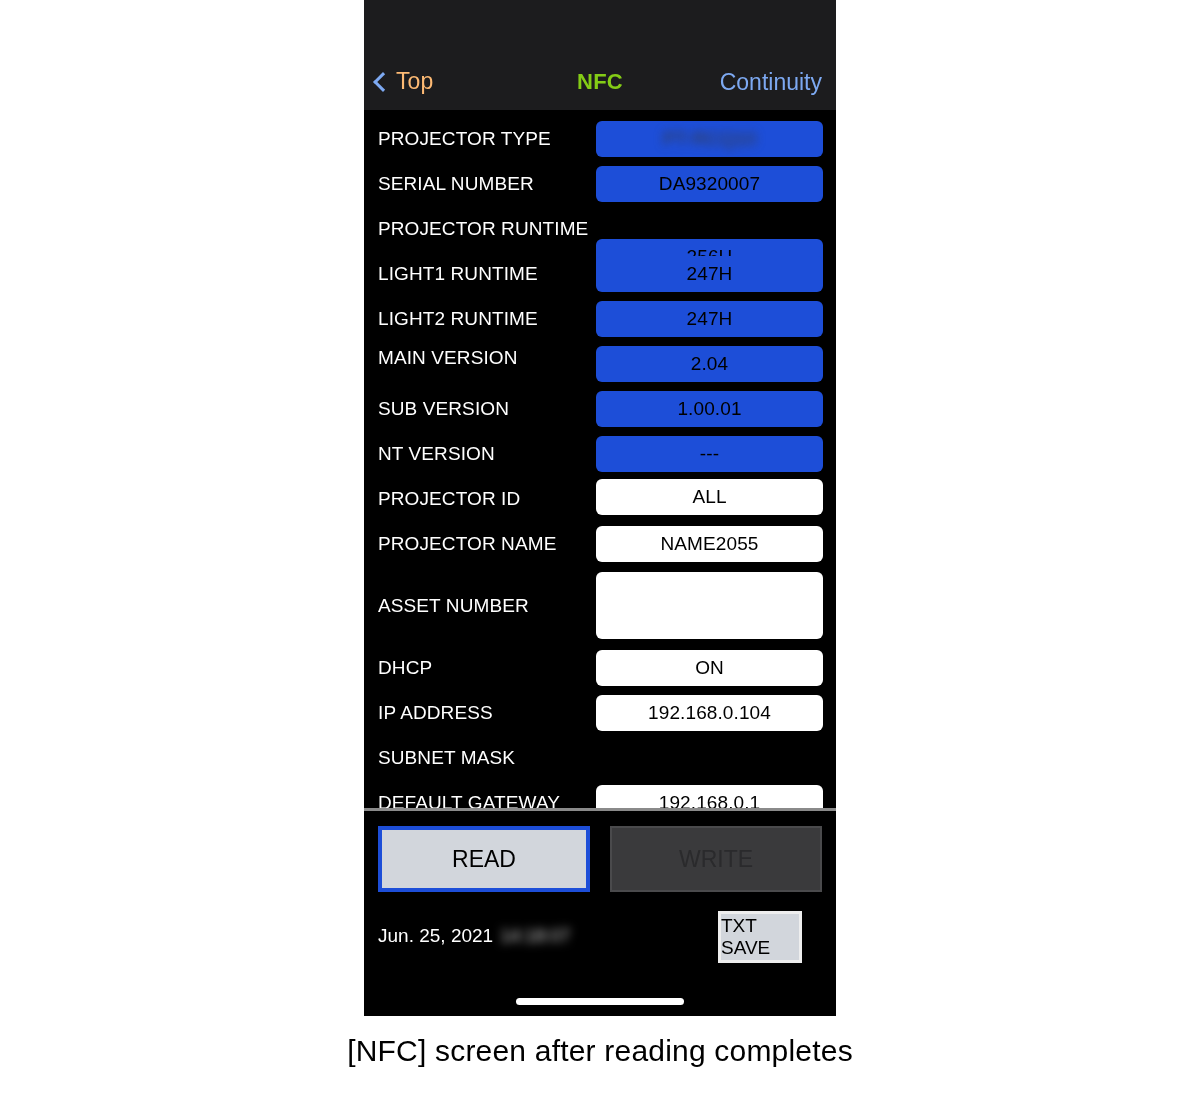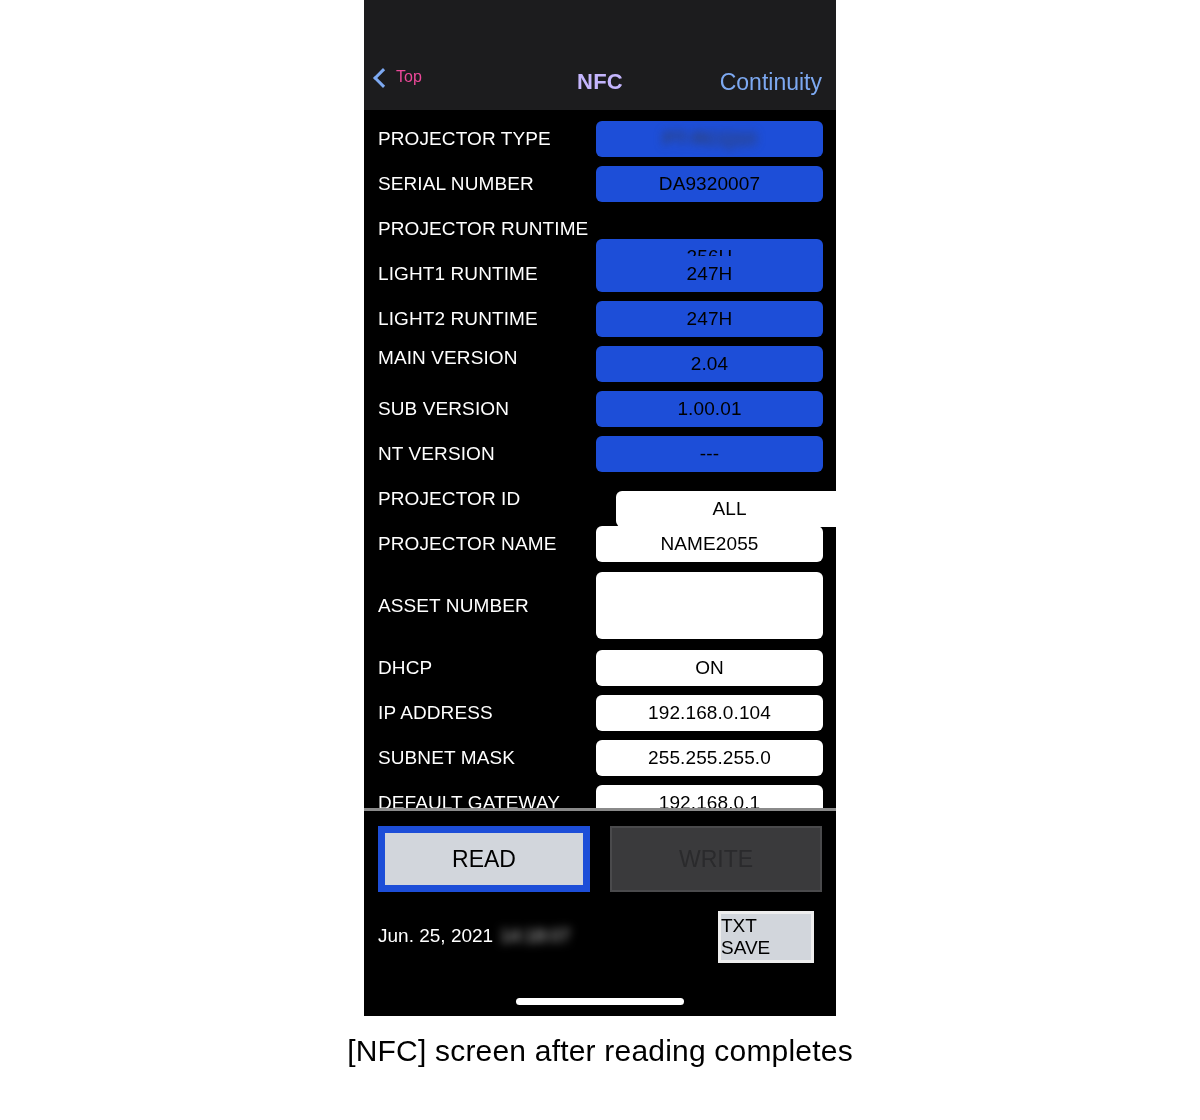--- a/index.html
+++ b/index.html
@@ -54,31 +54,31 @@
     display: inline-block;
     width: 11px;
     height: 11px;
     border-left: 3px solid #7da9f2;
     border-bottom: 3px solid #7da9f2;
     transform: rotate(45deg);
     margin-right: 2px;
     margin-top: 1px;
   }
   .nav-back-label {
-    color: #ec4899;
-    font-size: 16px;
+    color: #fdba74;
+    font-size: 23px;
     letter-spacing: .1px;
   }
   .nav-title {
     position: absolute;
     left: 0;
     top: 9px;
     width: 472px;
     text-align: center;
-    color: #c4b5fd;
+    color: #84cc16;
     font-size: 22px;
     font-weight: bold;
     letter-spacing: .2px;
   }
   .nav-right {
     position: absolute;
     right: 14px;
     top: 9px;
     color: #7da9f2;
     font-size: 23px;
@@ -141,21 +141,21 @@
 
   
   .btn-read {
     position: absolute;
     left: 14px;
     top: 826px;
     width: 212px;
     height: 66px;
     box-sizing: border-box;
     background: #d2d6dc;
-    border: 7px solid #1d4ed8;
+    border: 4px solid #1d4ed8;
     display: flex;
     align-items: center;
     justify-content: center;
     color: #000000;
     font-size: 23px;
     cursor: pointer;
   }
   .btn-write {
     position: absolute;
     left: 246px;
@@ -185,21 +185,21 @@
   }
   .footer-date .redacted-time {
     filter: blur(5px);
     color: #cfcfcf;
     font-size: 18px;
   }
   .btn-txtsave {
     position: absolute;
     left: 354px;
     top: 911px;
-    width: 96px;
+    width: 84px;
     height: 52px;
     box-sizing: border-box;
     background: #d2d6dc;
     border: 3px solid #eeeeee;
     display: flex;
     align-items: center;
     justify-content: center;
     color: #000000;
     font-size: 19px;
     cursor: pointer;
@@ -274,41 +274,40 @@
         <div class="row" style="top: 276px; height: 45px;">
           <div class="row-label" style="top: 11.5px;">SUB VERSION</div>
           <div class="field ro" style="top: 4.5px; height: 36px;">1.00.01</div>
         </div>
         <div class="row" style="top: 321px; height: 45px;">
           <div class="row-label" style="top: 11.5px;">NT VERSION</div>
           <div class="field ro" style="top: 4.5px; height: 36px;">---</div>
         </div>
         <div class="row" style="top: 366px; height: 45px;">
           <div class="row-label" style="top: 11.5px;">PROJECTOR ID</div>
-          <div class="field rw" style="top: 15px; height: 36px; margin-left: 20px;">ALL</div>
+          <div class="field rw" style="top: 3px; height: 36px;">ALL</div>
         </div>
         <div class="row" style="top: 411px; height: 45px;">
           <div class="row-label" style="top: 11.5px;">PROJECTOR NAME</div>
           <div class="field rw" style="top: 4.5px; height: 36px;">NAME2055</div>
         </div>
         <div class="row" style="top: 456px; height: 79px;">
           <div class="row-label" style="top: 28.5px;">ASSET NUMBER</div>
           <div class="field rw" style="top: 6px; height: 67px;"></div>
         </div>
         <div class="row" style="top: 535px; height: 45px;">
           <div class="row-label" style="top: 11.5px;">DHCP</div>
           <div class="field rw" style="top: 4.5px; height: 36px;">ON</div>
         </div>
         <div class="row" style="top: 580px; height: 45px;">
           <div class="row-label" style="top: 11.5px;">IP ADDRESS</div>
           <div class="field rw" style="top: 4.5px; height: 36px;">192.168.0.104</div>
         </div>
         <div class="row" style="top: 625px; height: 45px;">
           <div class="row-label" style="top: 11.5px;">SUBNET MASK</div>
-          <div class="field rw" style="top: 4.5px; height: 36px;">255.255.255.0</div>
         </div>
         <div class="row" style="top: 670px; height: 45px;">
           <div class="row-label" style="top: 11.5px;">DEFAULT GATEWAY</div>
           <div class="field rw" style="top: 4.5px; height: 36px;">192.168.0.1</div>
         </div>
       </div>
   </div>
 
   <div class="list-divider"></div>
 

